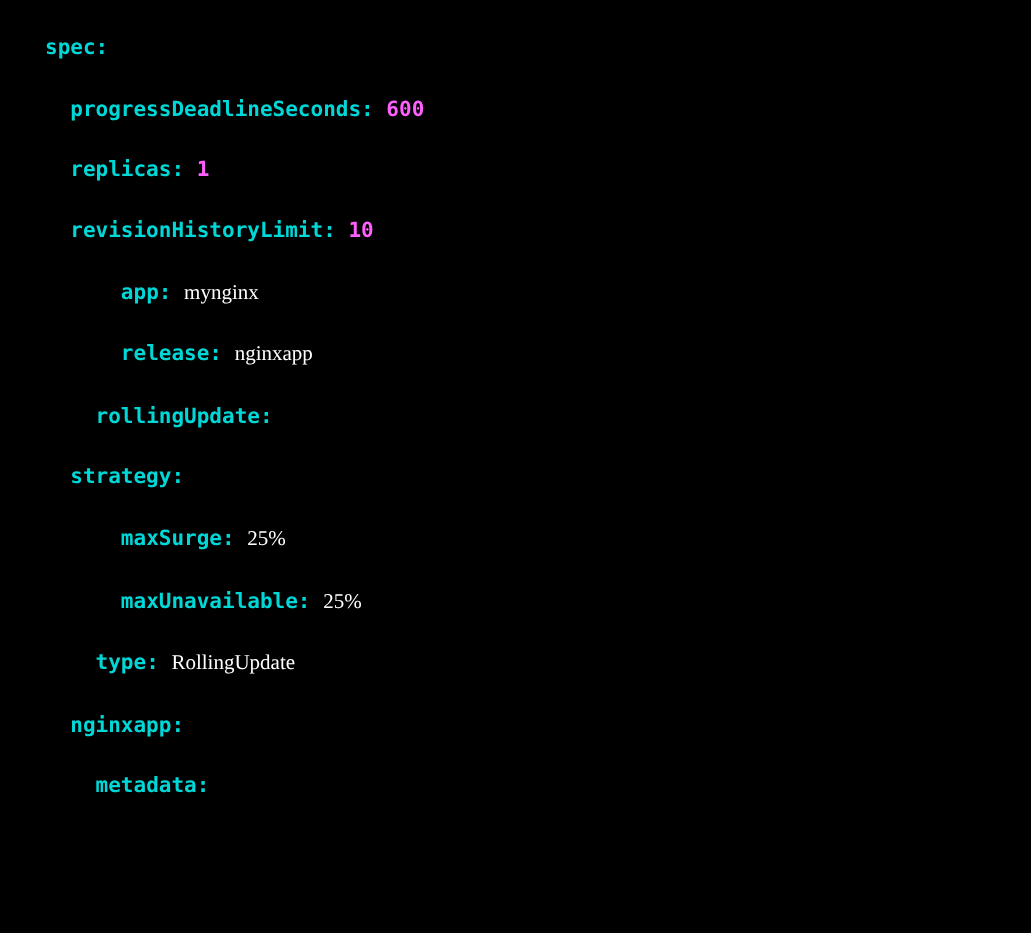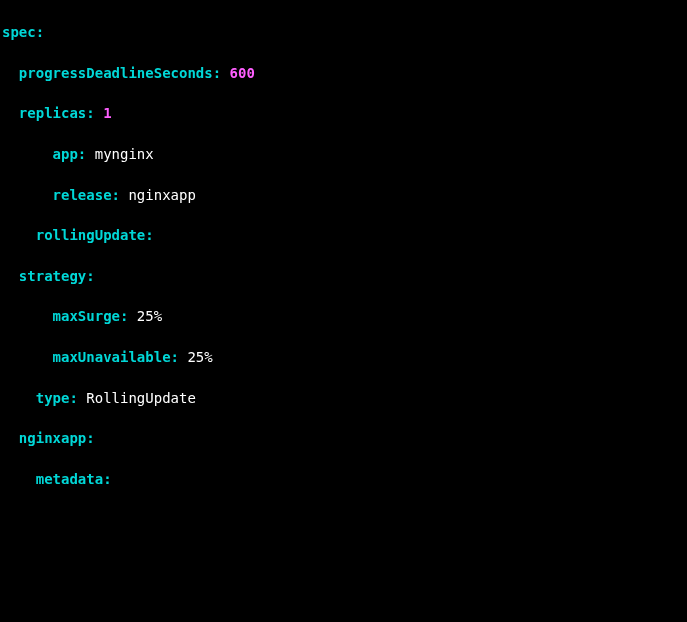--- a/index.html
+++ b/index.html
@@ -10,34 +10,35 @@
     line-height: 1.45;
     color: #fff;
     padding: 2px 2px;
     width: 687px;
     height: 622px;
     overflow: hidden;
   }
   .yaml { white-space: pre; }
   .key { color: #00d7d7; font-weight: bold; }   
   .val-num { color: #ff5fff; font-weight: bold; }                   
-  .val-str { color: #ffffff; }                   
+  .val-str { color: #ffffff; font-family: Liberation Serif, serif; }                   
   .colon { color: #00d7d7; font-weight: bold; }
-  .line { display: block; padding-left: 0; }
+  .line { display: block; padding-left: 0; margin-left: 28px; }
   .ind1 { padding-left: 2ch; }
   .ind2 { padding-left: 4ch; }
   .ind3 { padding-left: 6ch; }
 </style>
 </head>
 <body>
 
 <div class="yaml">
 <span class="line"><span class="key">spec</span><span class="colon">:</span></span>
 <span class="line ind1"><span class="key">progressDeadlineSeconds</span><span class="colon">: </span><span class="val-num">600</span></span>
 <span class="line ind1"><span class="key">replicas</span><span class="colon">: </span><span class="val-num">1</span></span>
+<span class="line ind1"><span class="key">revisionHistoryLimit</span><span class="colon">: </span><span class="val-num">10</span></span>
 <span class="line ind3"><span class="key">app</span><span class="colon">: </span><span class="val-str">mynginx</span></span>
 <span class="line ind3"><span class="key">release</span><span class="colon">: </span><span class="val-str">nginxapp</span></span>
 <span class="line ind2"><span class="key">rollingUpdate</span><span class="colon">:</span></span>
 <span class="line ind1"><span class="key">strategy</span><span class="colon">:</span></span>
 <span class="line ind3"><span class="key">maxSurge</span><span class="colon">: </span><span class="val-str">25%</span></span>
 <span class="line ind3"><span class="key">maxUnavailable</span><span class="colon">: </span><span class="val-str">25%</span></span>
 <span class="line ind2"><span class="key">type</span><span class="colon">: </span><span class="val-str">RollingUpdate</span></span>
 <span class="line ind1"><span class="key">nginxapp</span><span class="colon">:</span></span>
 <span class="line ind2"><span class="key">metadata</span><span class="colon">:</span></span>
 

